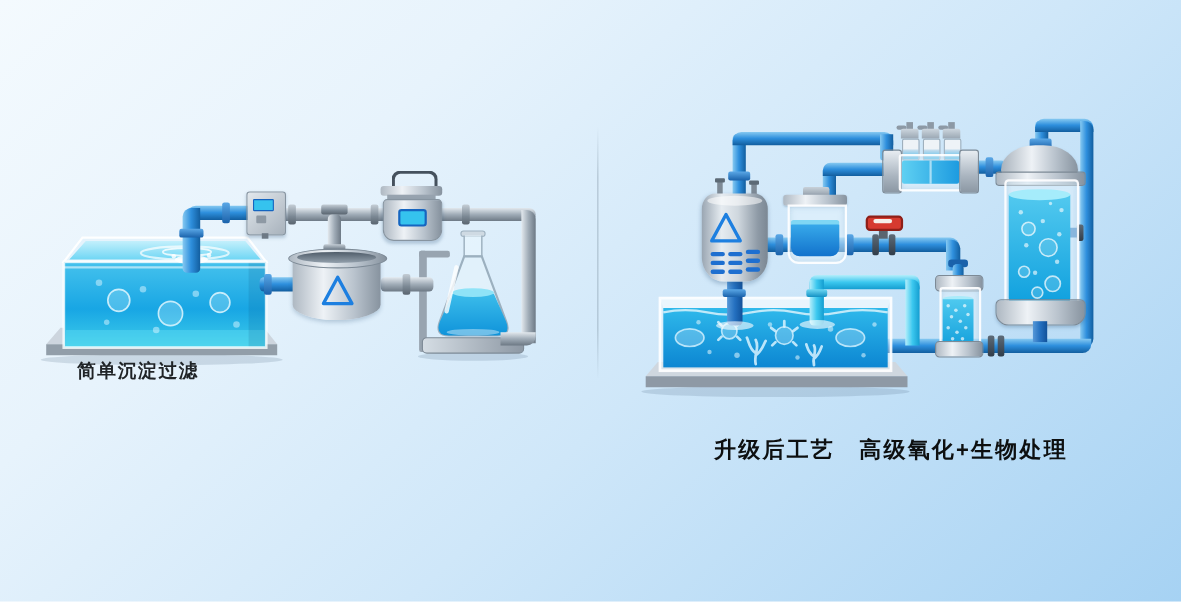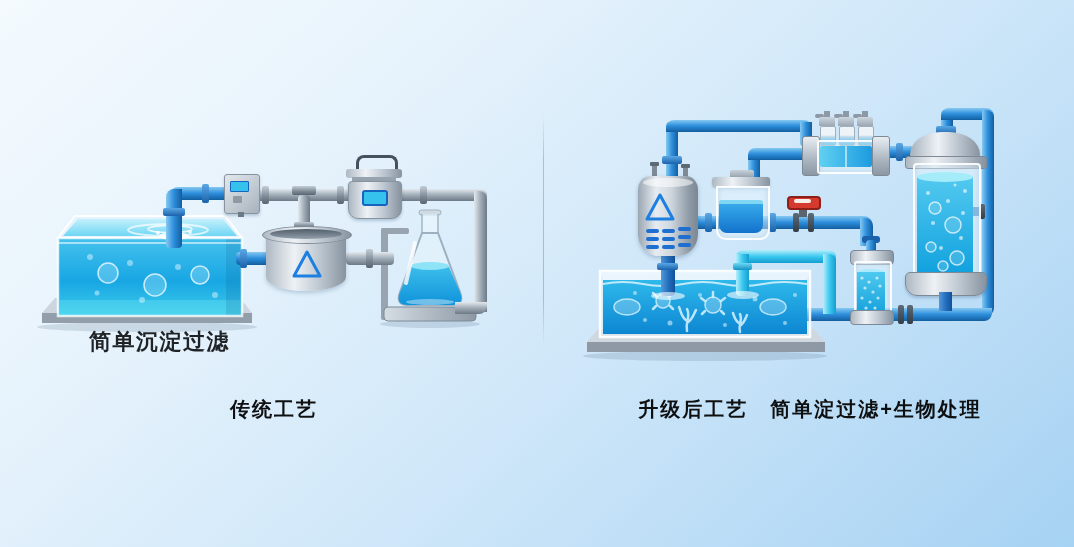--- a/index.html
+++ b/index.html
@@ -18,21 +18,21 @@
   .cpv{background:linear-gradient(90deg,#b5eefb 0%,#3cc8ef 50%,#149dd0 100%);border-radius:4px}
   
   .flg{background:linear-gradient(180deg,#c4cdd5,#7b8894 60%,#5a6570);border-radius:2px}
   .flb{background:linear-gradient(180deg,#5aa7e6,#1a62ab);border-radius:2px}
   .flc{background:linear-gradient(180deg,#6fd8f3,#1391c4);border-radius:2px}
   .fld{background:linear-gradient(180deg,#5d6b78,#313d49);border-radius:2px}
   
   .metalh{background:linear-gradient(90deg,#aeb8c2 0%,#eef2f6 35%,#b9c3cd 70%,#87939f 100%)}
   .metalv{background:linear-gradient(180deg,#e8edf2,#aab5c0 60%,#8b97a3)}
   .glass{background:rgba(233,246,253,.45);border:2px solid rgba(255,255,255,.88);box-shadow:inset 0 0 6px rgba(130,170,200,.35)}
-  .lbl{font-size:22px;font-weight:600;line-height:1.35;color:#1f2326;text-align:right;letter-spacing:1.5px}
+  .lbl{font-size:17px;font-weight:600;line-height:1.35;color:#1f2326;text-align:left;letter-spacing:1.5px}
   .ttl{font-size:20px;font-weight:700;line-height:1.3;color:#0d0f10;text-align:center;letter-spacing:2px}
 </style>
 </head>
 <body>
 
 <div id="stage">
 
   <div class="abs" style="left:543px;top:115px;width:1px;height:230px;background:linear-gradient(180deg,rgba(100,120,135,0),rgba(100,120,135,.4) 20%,rgba(100,120,135,.4) 80%,rgba(100,120,135,0))"></div>
 
   <svg class="abs" style="left:30px;top:205px" width="230" height="130" viewBox="0 0 230 130">
@@ -130,21 +130,20 @@
   <div class="abs" style="left:233px;top:196px;width:9px;height:7px;background:#8e99a4;border-radius:1px"></div>
   <div class="abs" style="left:238px;top:212px;width:6px;height:5px;background:#6d7985"></div>
 
   <div class="abs" style="left:356px;top:155px;width:36px;height:17px;border:3px solid #45515d;border-bottom:none;border-radius:8px 8px 0 0"></div>
   <div class="abs metalh" style="left:346px;top:169px;width:56px;height:9px;border-radius:3px"></div>
   <div class="abs" style="left:352px;top:177px;width:44px;height:5px;background:#97a3af"></div>
   <div class="abs metalh" style="left:348px;top:181px;width:52px;height:36px;border-radius:4px 4px 10px 10px;border:1px solid #8794a0;box-shadow:0 2px 3px rgba(40,80,120,.25)"></div>
   <div class="abs" style="left:362px;top:190px;width:22px;height:12px;background:#35c3ee;border:2px solid #1565c0;border-radius:3px"></div>
 
   <div class="abs lbl" style="left:70px;top:327px;width:160px">简单沉淀过滤</div>
-  <div class="abs ttl" style="left:174px;top:396px;width:200px">传统工艺</div>
 
   <div class="abs pv" style="left:666px;top:122px;width:12px;height:58px"></div>
   <div class="abs flb" style="left:662px;top:156px;width:20px;height:8px"></div>
   <div class="abs ph" style="left:666px;top:120px;width:146px;height:12px;border-radius:8px 8px 0 0"></div>
   <div class="abs pv" style="left:800px;top:122px;width:12px;height:24px;border-radius:0 0 3px 3px"></div>
   <div class="abs pv" style="left:748px;top:152px;width:12px;height:32px"></div>
   <div class="abs ph" style="left:748px;top:148px;width:60px;height:12px;border-radius:7px 0 0 0"></div>
 
   <div class="abs ph" style="left:694px;top:216px;width:178px;height:13px;border-radius:0 8px 0 0"></div>
   <div class="abs flb" style="left:705px;top:213px;width:7px;height:19px"></div>
@@ -303,15 +302,15 @@
         <circle cx="23" cy="14" r="1.6"></circle>
       <circle cx="5" cy="26" r="1.6"></circle>
         <circle cx="13" cy="30" r="1.6"></circle>
         <circle cx="21" cy="26" r="1.6"></circle>
       <circle cx="9" cy="36" r="1.6"></circle>
         <circle cx="18" cy="36" r="1.6"></circle>
     </g>
   </svg>
   <div class="abs metalh" style="left:850px;top:310px;width:42px;height:13px;border-radius:4px;border:1px solid #7d8a96"></div>
 
-  <div class="abs ttl" style="left:610px;top:396px;width:400px">升级后工艺　简单淀过滤+生物处理</div>
+  <div class="abs ttl" style="left:610px;top:396px;width:400px">升级后工艺　高级氧化+生物处理</div>
 
 </div>
 
 </body></html>

